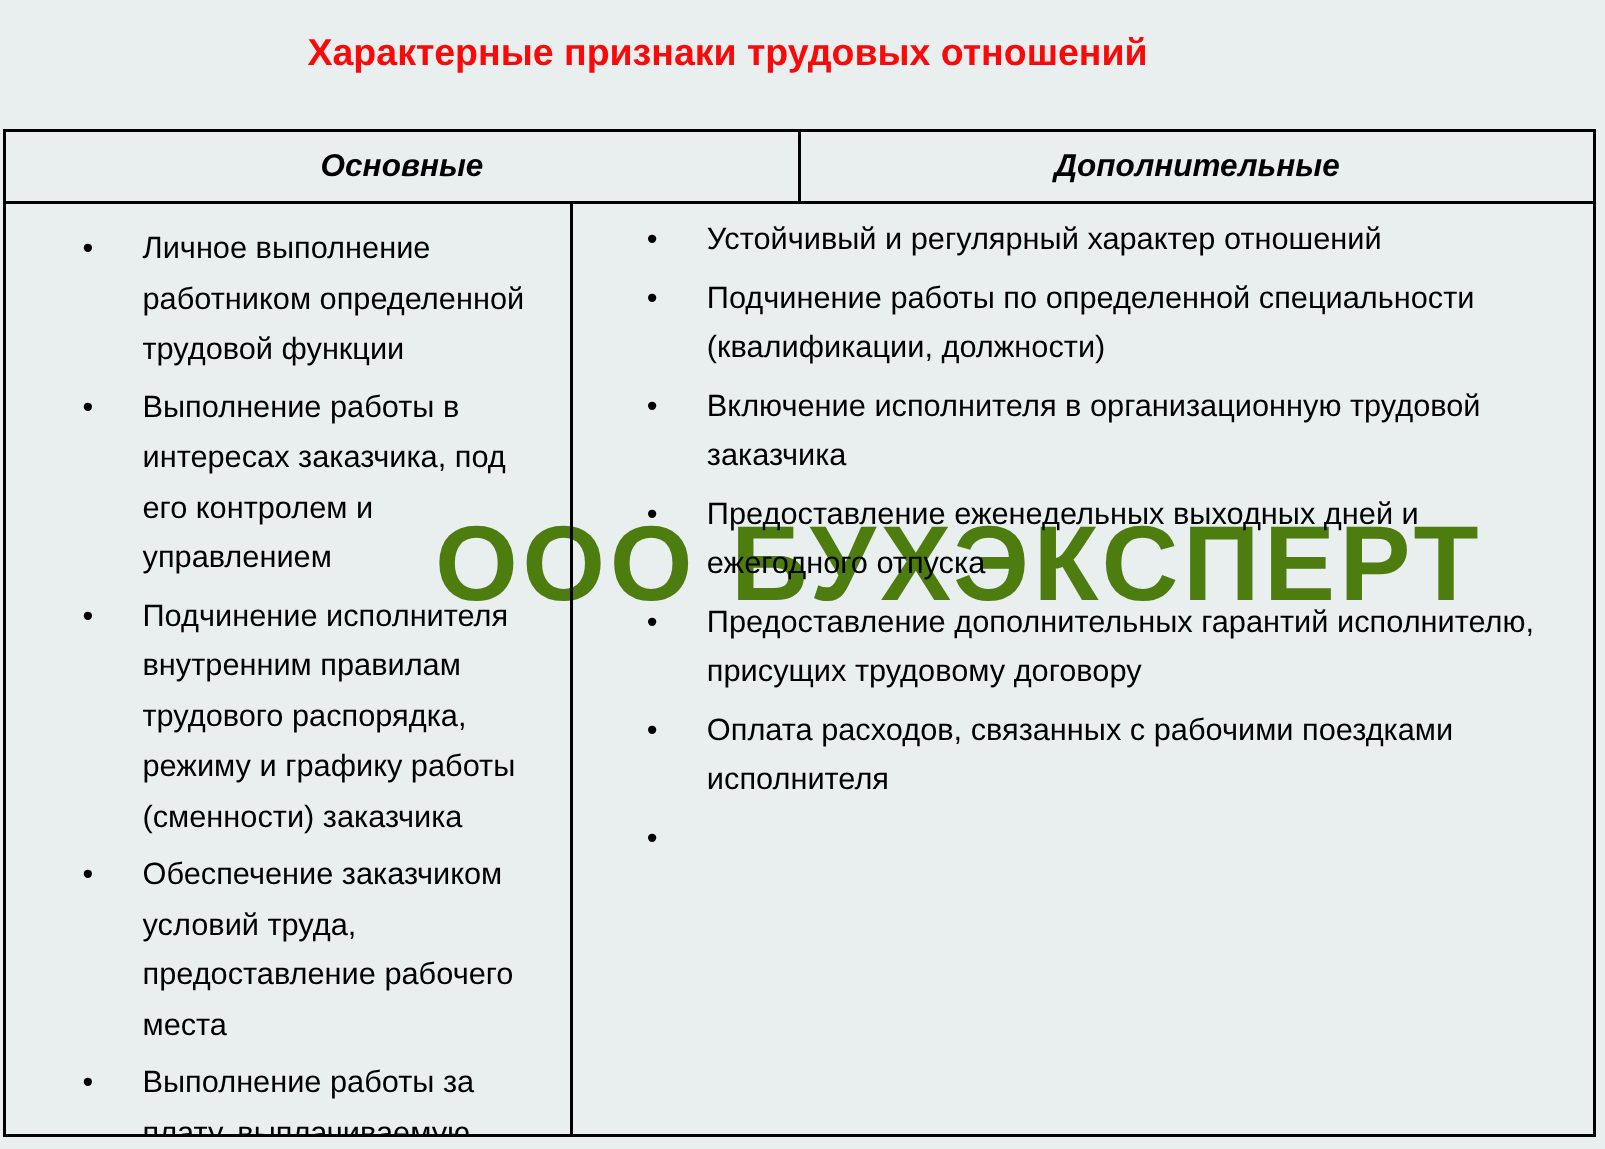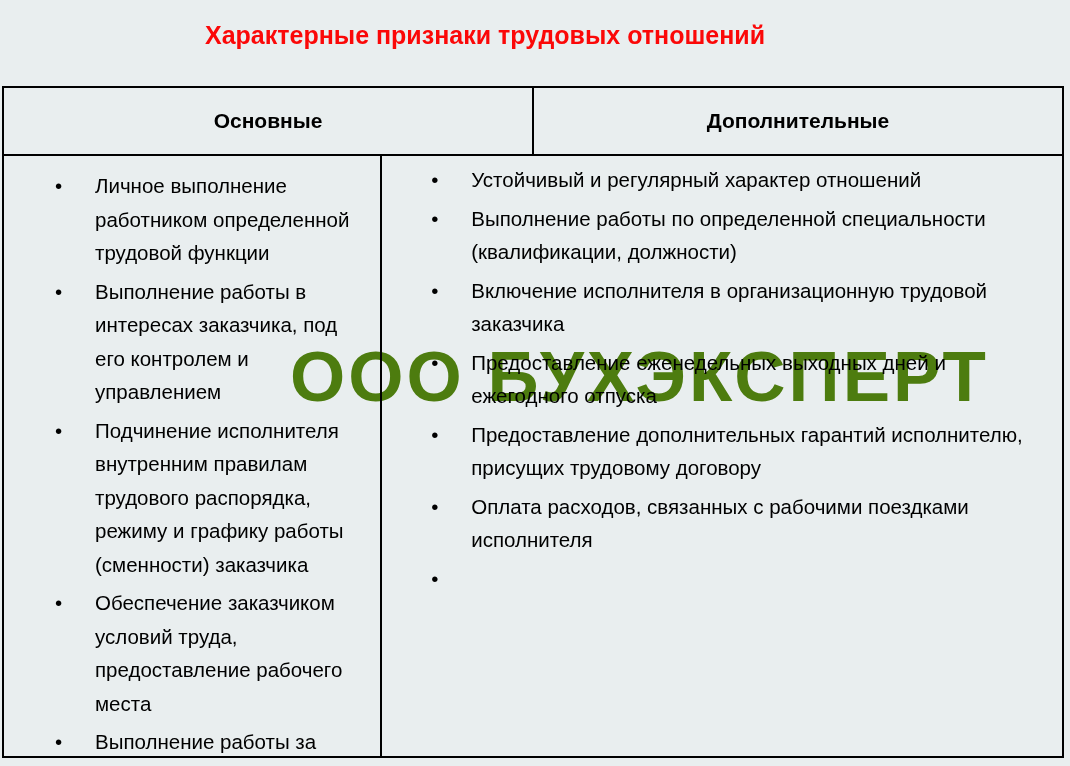--- a/index.html
+++ b/index.html
@@ -63,24 +63,25 @@
     box-sizing: border-box;
     border: 2px solid #000;
     display: flex;
     flex-direction: column;
     z-index: 2;
     background: transparent;
   }
 
   .thead {
     display: flex;
-    height: 68px;
+    height: 48px;
     box-sizing: border-box;
     border-bottom: 2px solid #000;
     flex: 0 0 auto;
+    font-style: italic;
   }
   .tbody {
     display: flex;
     flex: 1 1 auto;
     min-height: 0;
   }
 
   .th {
     box-sizing: border-box;
     display: flex;
@@ -177,21 +178,21 @@
       </div>
 
       <div class="td col-right">
         <ul class="bullets right">
           <li>
             <span class="bullet">•</span>
             <span class="item-text">Устойчивый и регулярный характер отношений</span>
           </li>
           <li>
             <span class="bullet">•</span>
-            <span class="item-text">Выполнение работы по определенной специальности (квалификации, должности)</span>
+            <span class="item-text">Подчинение работы по определенной специальности (квалификации, должности)</span>
           </li>
           <li>
             <span class="bullet">•</span>
             <span class="item-text">Включение исполнителя в организационную трудовой заказчика</span>
           </li>
           <li>
             <span class="bullet">•</span>
             <span class="item-text">Предоставление еженедельных выходных дней и ежегодного отпуска</span>
           </li>
           <li>

